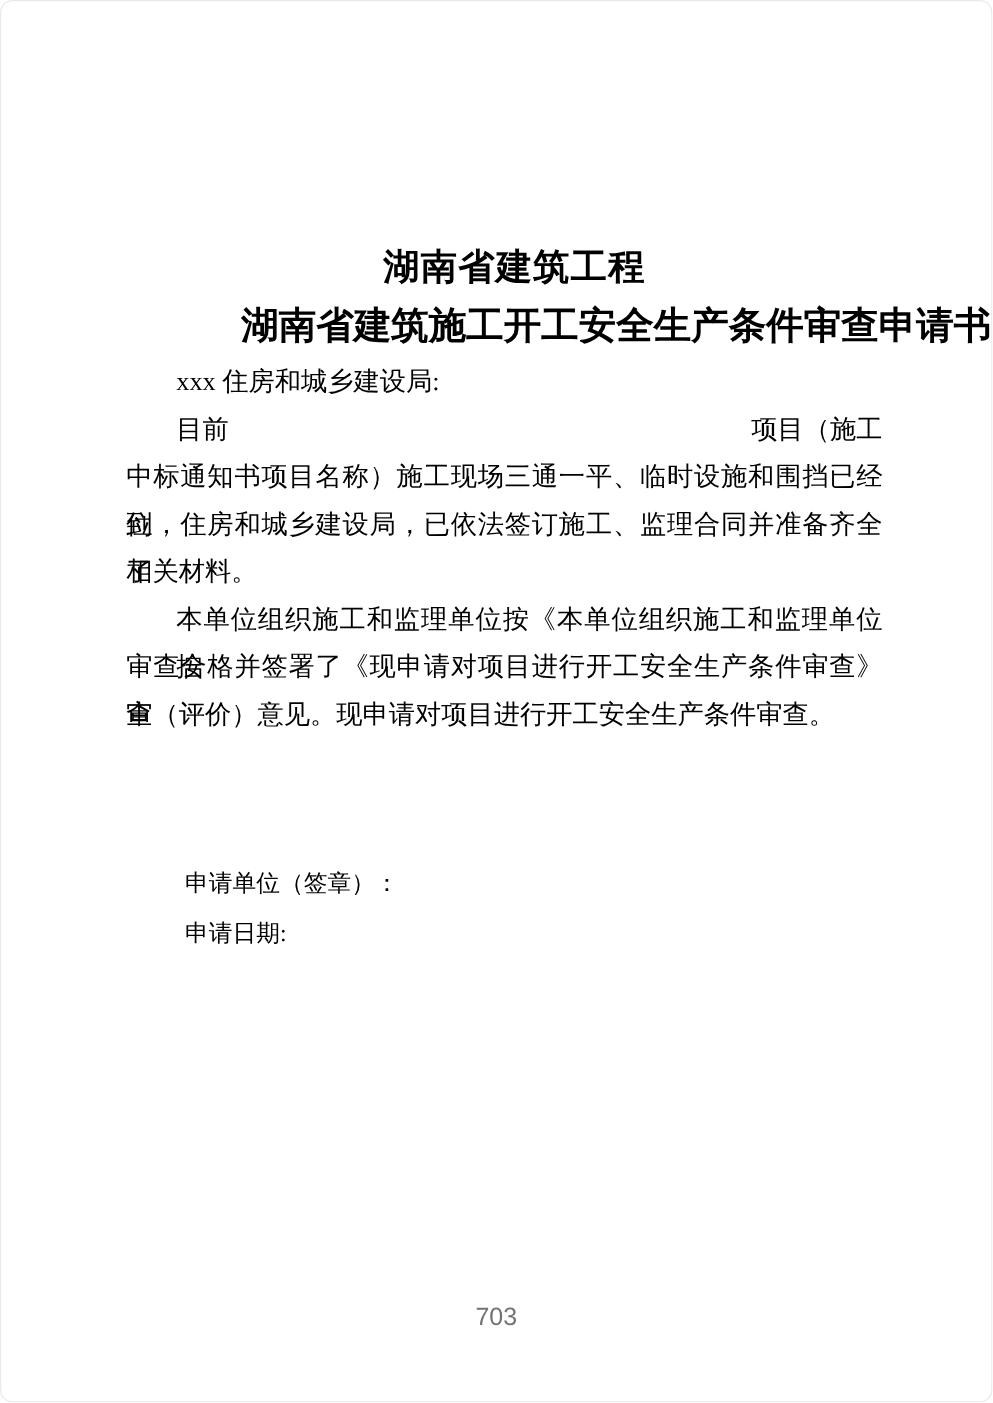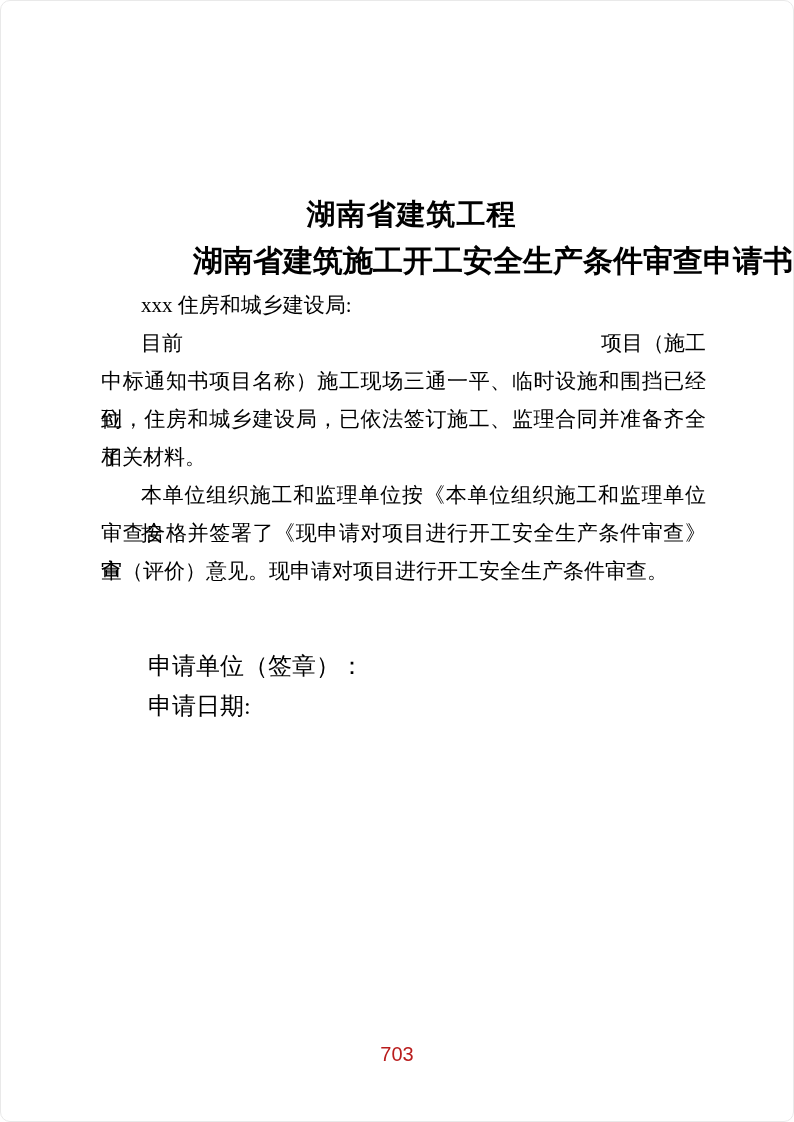--- a/index.html
+++ b/index.html
@@ -50,37 +50,37 @@
   .gap-line {
     display: flex;
     justify-content: space-between;
     padding-left: 40px;
     text-align: center;
   }
   .gap-fill { flex: 1 1 auto; }
   .signature-block {
     width: 605px;
     margin-left: 100px;
-    margin-top: 56px;
-    font-size: 24px;
+    margin-top: 98px;
+    font-size: 19px;
   }
   .sig-line {
     height: 40px;
     line-height: 40px;
     padding-left: 47px;
   }
   .page-number {
     position: absolute;
     left: 0;
     top: 1042px;
     width: 100%;
     text-align: center;
     font-family: "Liberation Sans", "DejaVu Sans", sans-serif;
     font-size: 20px;
-    color: #b91c1c;
+    color: #737373;
   }
 </style>
 </head>
 <body>
 
 <div class="page">
 
   <div class="title-block">
     <div class="title-line1">湖南省建筑工程</div>
     <div class="title-line2">湖南省建筑施工开工安全生产条件审查申请书</div>

